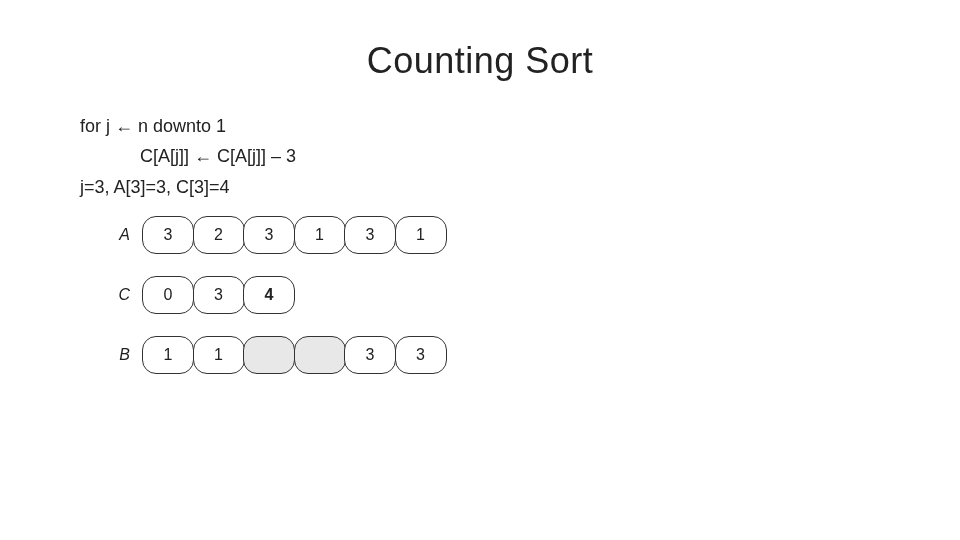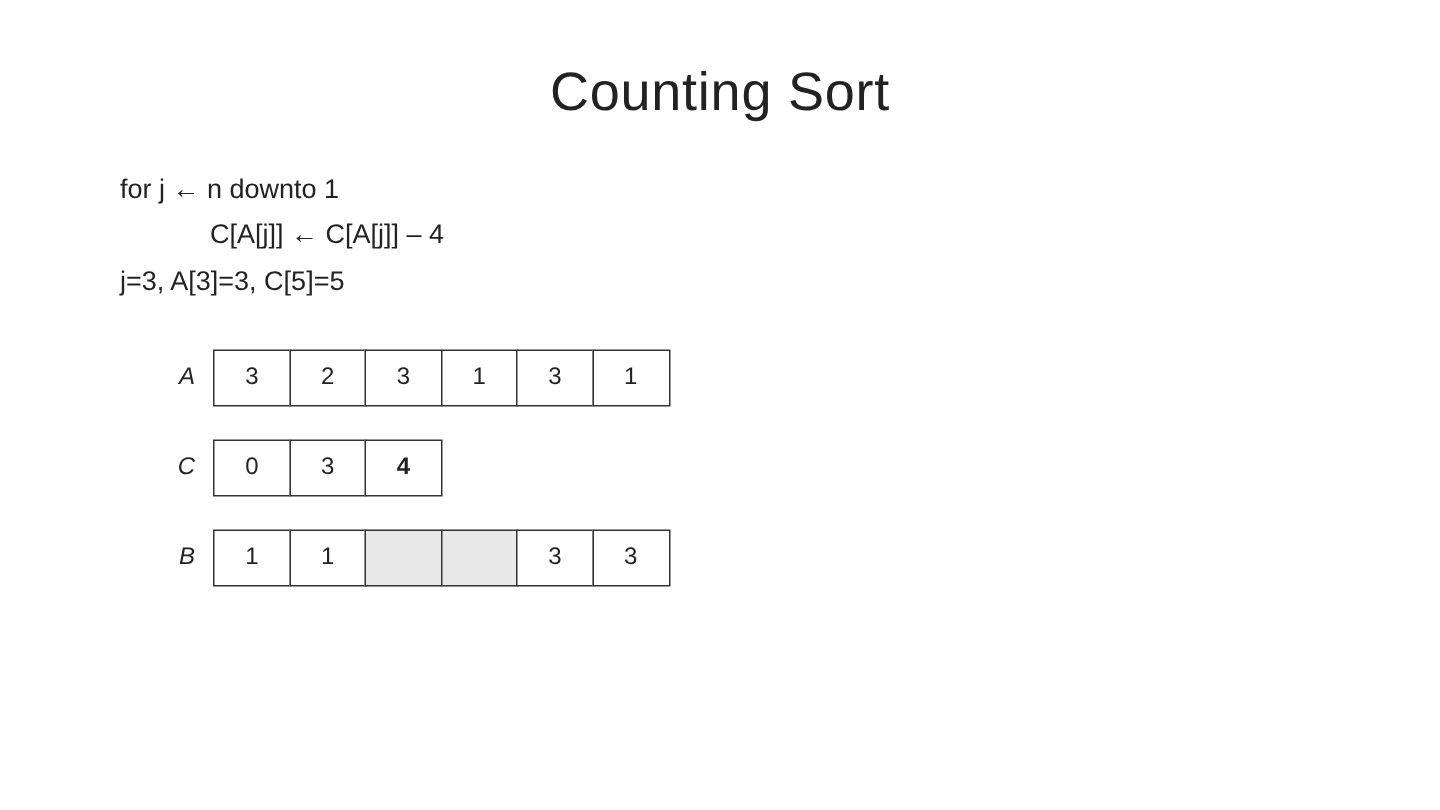--- a/index.html
+++ b/index.html
@@ -1,15 +1,15 @@
 <!DOCTYPE html>
 <html><head>
   <meta charset="utf-8">
   <style>
-    * { box-sizing: border-box; margin: 0; padding: 0; }
+    * { box-sizing: border-box; margin: 0; padding: 0; border-radius: 14px; }
     body {
       width: 960px;
       height: 540px;
       background: #ffffff;
       font-family: 'Segoe UI', Arial, sans-serif;
       color: #222;
       overflow: hidden;
     }
 
     .page {
@@ -25,21 +25,21 @@
       font-weight: 400;
       padding-top: 40px;
       padding-bottom: 30px;
       letter-spacing: 0.5px;
     }
 
     .pseudocode {
       font-size: 18px;
       line-height: 1.65;
       margin-left: 20px;
-      margin-bottom: 30px;
+      margin-bottom: 13px;
     }
 
     .pseudocode .line { display: block; }
     .pseudocode .indent1 { padding-left: 60px; }
     .pseudocode .status-line { display: block; font-size: 18px; margin-top: 2px; }
 
     .arrays-section {
       margin-top: 10px;
       margin-left: 20px;
     }
@@ -84,22 +84,22 @@
   </style>
 </head>
 <body>
 
 <div class="page">
 
   <div class="title">Counting Sort</div>
 
   <div class="pseudocode">
     <span class="line">for j ← n downto 1</span>
-    <span class="line indent1">C[A[j]] ← C[A[j]] – 4</span>
-    <span class="status-line">j=3, A[3]=3, C[5]=5</span>
+    <span class="line indent1">C[A[j]] ← C[A[j]] – 3</span>
+    <span class="status-line">j=3, A[3]=3, C[3]=4</span>
   </div>
 
   <div class="arrays-section">
 
     <div class="array-row">
       <div class="array-label">A</div>
       <div class="array-cells">
         <div class="cell">3</div>
         <div class="cell">2</div>
         <div class="cell">3</div>

